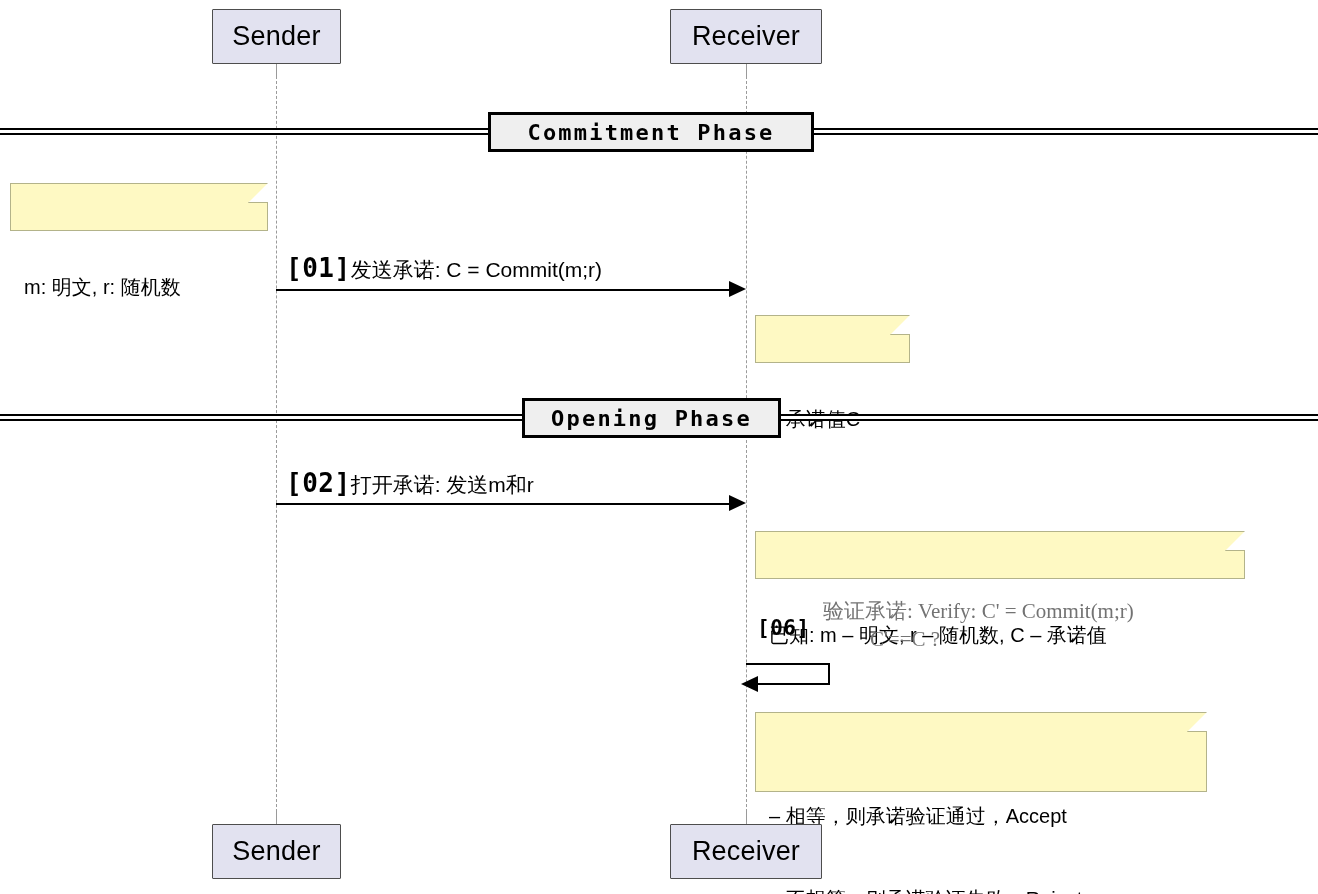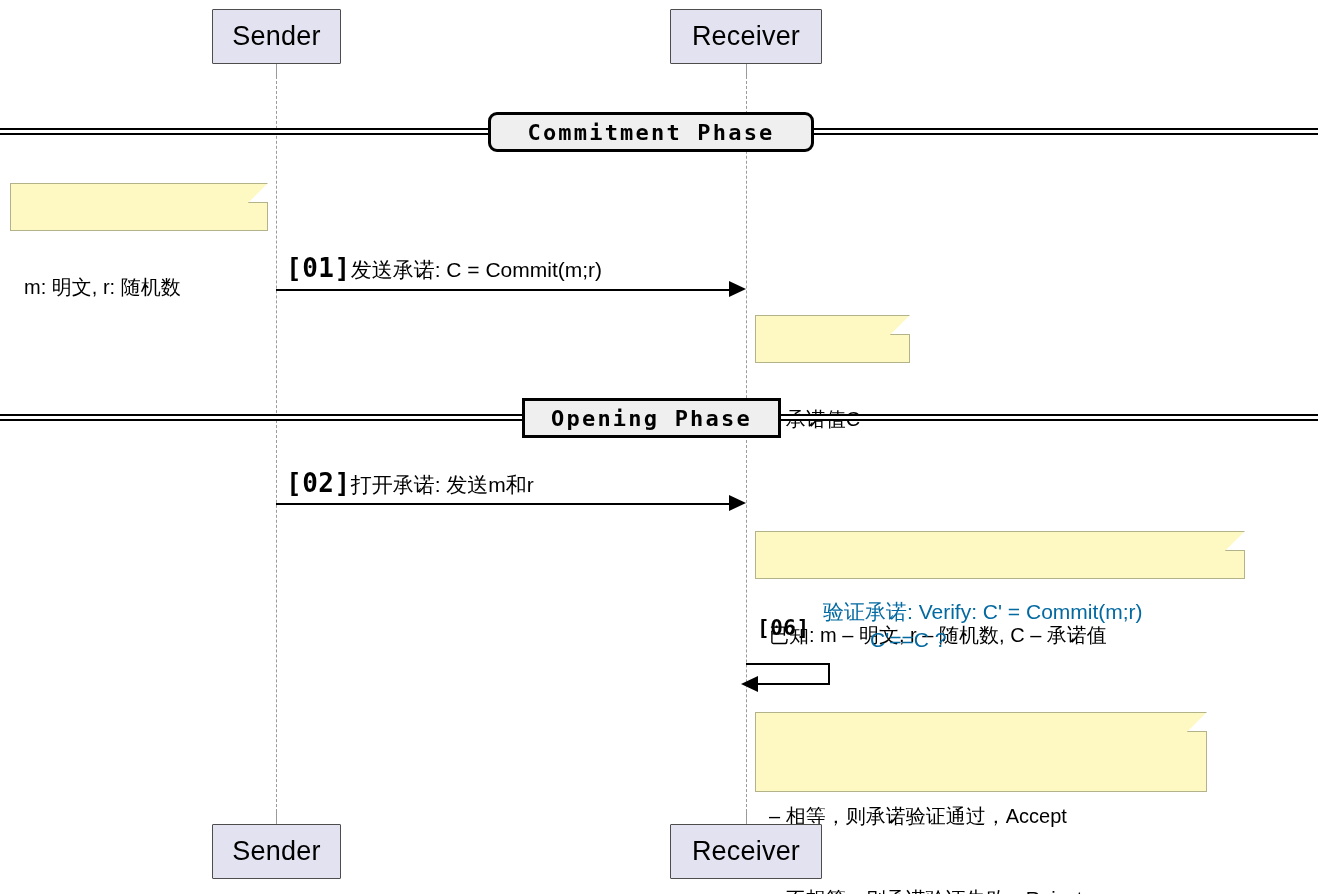--- a/index.html
+++ b/index.html
@@ -146,21 +146,22 @@
     border-right: 2.6px solid #000;
     border-bottom: 2.6px solid #000;
     border-left: 0;
     background: transparent;
   }
   .selfloop-label {
     position: absolute;
     font-size: 21px;
     line-height: 1.3;
     white-space: pre;
-    color: #0369a1;
+    color: #737373;
+    font-family: Liberation Serif, serif;
   }
   .selfloop-index {
     position: absolute;
     font-family: "DejaVu Sans Mono", "Liberation Mono", monospace;
     font-weight: bold;
     font-size: 21px;
     letter-spacing: 0.5px;
     color: #000;
   }
 </style>
@@ -178,21 +179,21 @@
   <div class="lifeline-stub" style="left:746px; top:810px; height:14px;"></div>
 
   <div class="participant" style="left:212px; top:9px; width:129px; height:55px;">
     <span>Sender</span>
   </div>
   <div class="participant" style="left:670px; top:9px; width:152px; height:55px;">
     <span>Receiver</span>
   </div>
 
   <div class="divider-line" style="top:128px;"></div>
-  <div class="divider-label" style="left:488px; top:112px; width:326px; height:40px;border-radius:9px;">
+  <div class="divider-label" style="left:488px; top:112px; width:326px; height:40px;">
     <span>Commitment Phase</span>
   </div>
 
   <div class="note" style="left:10px; top:183px; width:258px; height:48px;">
     <span class="fold"></span>
     <span class="note-line">m: 明文, r: 随机数</span>
   </div>
 
   <div class="msg-label" style="left:286px; top:252px;">
     <span class="msg-index">[01]</span><span>发送承诺: C = Commit(m;r)</span>

